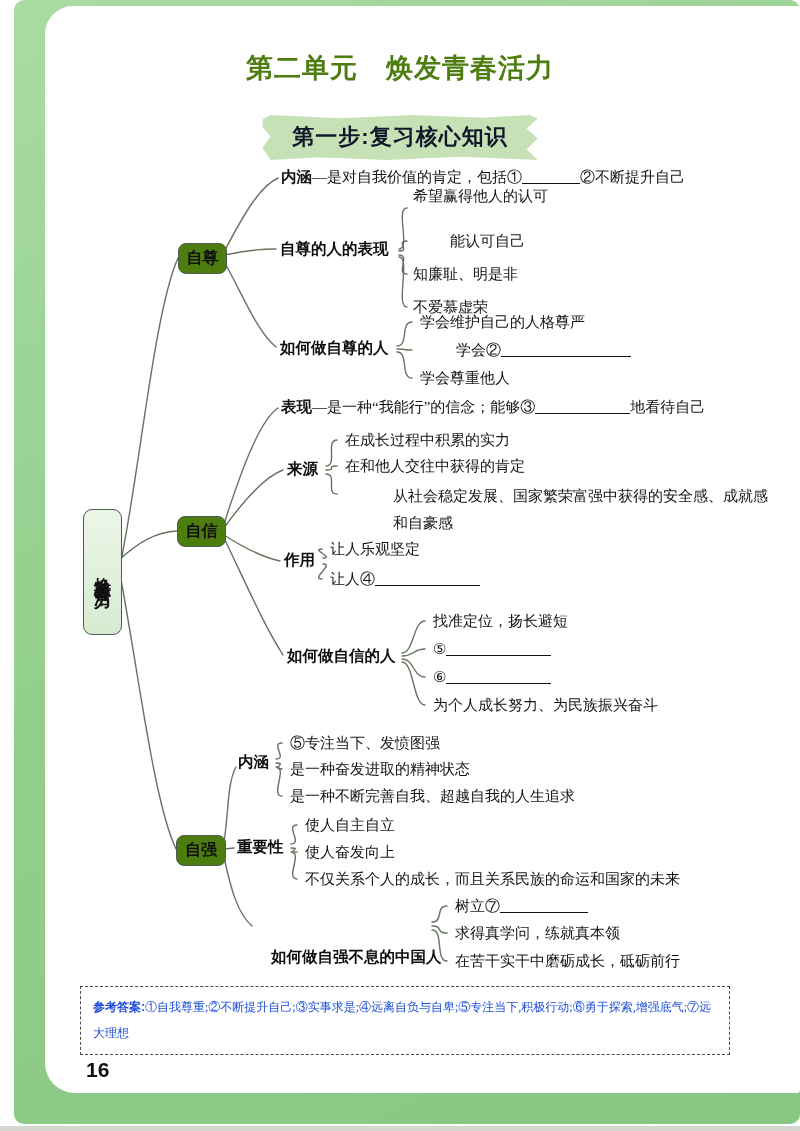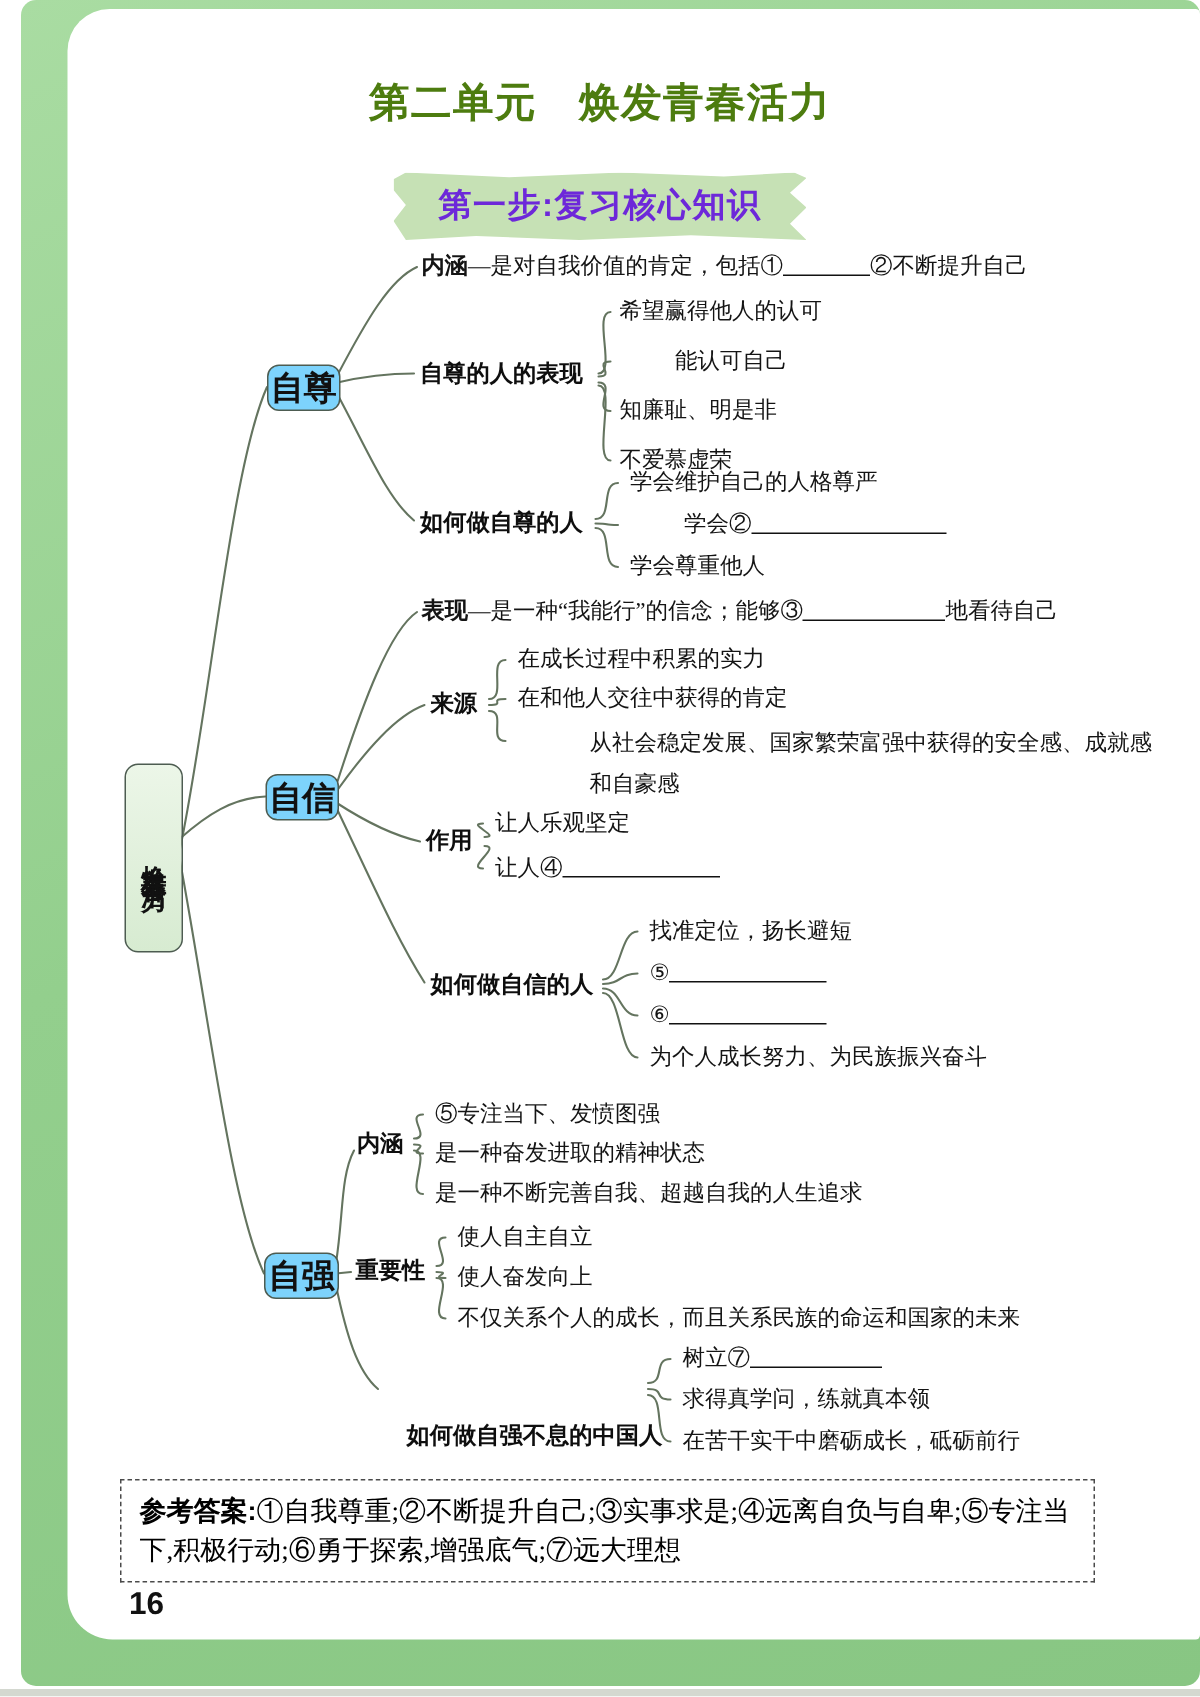--- a/index.html
+++ b/index.html
@@ -21,27 +21,27 @@
   }
   .abs{position:absolute;}
   .unit-title{
     left:0;right:0;top:50px;text-align:center;
     font-size:27px;font-weight:bold;letter-spacing:1px;color:#4d7c0f;
   }
   .banner{
     left:50%;top:115px;transform:translateX(-50%);
     background:#c6e1b5;
     padding:7px 30px 8px 30px;
-    font-size:22px;font-weight:bold;color:#6d28d9;letter-spacing:1px;
+    font-size:22px;font-weight:bold;color:#0f172a;letter-spacing:1px;
     clip-path:polygon(0% 10%,3% 0%,28% 7%,55% 0%,80% 6%,97% 0%,100% 8%,96% 30%,100% 52%,96% 76%,100% 100%,72% 93%,45% 100%,20% 94%,3% 100%,0% 72%,3% 48%,0% 26%);
   }
   .node{
-    background:#7dd3fc;border:1.7px solid #4d5c51;border-radius:8px;
+    background:#4d7c0f;border:1.7px solid #4d5c51;border-radius:8px;
     display:flex;align-items:center;justify-content:center;
-    font-size:22px;font-weight:bold;color:#111;
+    font-size:16px;font-weight:bold;color:#111;
   }
   .root-node{
     background:linear-gradient(#ecf6e8,#d7ebd1);
     border:1.7px solid #4d5c51;border-radius:9px;
     writing-mode:vertical-rl;text-orientation:upright;
     display:flex;align-items:center;justify-content:center;
     font-size:17px;font-weight:bold;letter-spacing:3px;color:#111;
   }
   .lbl{font-size:15.5px;font-weight:bold;white-space:nowrap;color:#0e0e0e;}
   .line{font-size:15px;white-space:nowrap;color:#141414;
@@ -49,21 +49,21 @@
   .line b{font-family:"Liberation Sans",sans-serif;font-size:15.5px;}
   .item{font-size:15px;color:#141414;white-space:nowrap;line-height:22px;
     font-family:"Liberation Serif",serif;}
   .item.wrap{white-space:normal;line-height:27px;}
   .blank{display:inline-block;border-bottom:1.6px solid #111;height:14px;vertical-align:-2px;}
   svg.connectors{position:absolute;left:0;top:0;pointer-events:none;}
   .answer-box{
     left:80px;top:986px;width:624px;
     border:1.3px dashed #4a4a4a;
     padding:7px 12px 8px 12px;
-    font-size:18px;line-height:26px;color:#000000;
+    font-size:12px;line-height:26px;color:#1d4ed8;
     font-family:"Liberation Serif",serif;
   }
   .answer-box b{font-family:"Liberation Sans",sans-serif;}
   .page-number{left:86px;top:1058px;font-size:21px;font-weight:bold;color:#111;}
   .photo-edge{position:absolute;left:0;right:0;bottom:0;height:5px;background:#d4d8d0;}
 </style>
 </head>
 <body>
 
 <div class="green-frame"></div>
@@ -130,21 +130,21 @@
 
 <div class="abs root-node" style="left:83px;top:509px;width:37px;height:124px;">焕发青春活力</div>
 <div class="abs node" style="left:178px;top:243px;width:47px;height:29px;">自尊</div>
 <div class="abs node" style="left:177px;top:516px;width:47px;height:29px;">自信</div>
 <div class="abs node" style="left:176px;top:835px;width:48px;height:29px;">自强</div>
 
 <div class="abs line" style="left:281px;top:167px;">
   <b>内涵</b><span>—是对自我价值的肯定，包括①</span><span class="blank" style="width:58px;"></span><span>②不断提升自己</span>
 </div>
 <div class="abs lbl" style="left:280px;top:239px;">自尊的人的表现</div>
-<div class="abs item" style="left:413px;top:197px;">希望赢得他人的认可</div>
+<div class="abs item" style="left:413px;top:185px;">希望赢得他人的认可</div>
 <div class="abs item" style="left:418px;top:230px;margin-left:32px;">能认可自己</div>
 <div class="abs item" style="left:413px;top:263px;">知廉耻、明是非</div>
 <div class="abs item" style="left:413px;top:296px;">不爱慕虚荣</div>
 <div class="abs lbl" style="left:280px;top:338px;">如何做自尊的人</div>
 <div class="abs item" style="left:420px;top:311px;">学会维护自己的人格尊严</div>
 <div class="abs item" style="left:420px;top:339px;margin-left:36px;"><span>学会②</span><span class="blank" style="width:130px;"></span></div>
 <div class="abs item" style="left:420px;top:367px;">学会尊重他人</div>
 
 <div class="abs line" style="left:281px;top:397px;">
   <b>表现</b><span>—是一种“我能行”的信念；能够③</span><span class="blank" style="width:95px;"></span><span>地看待自己</span>

